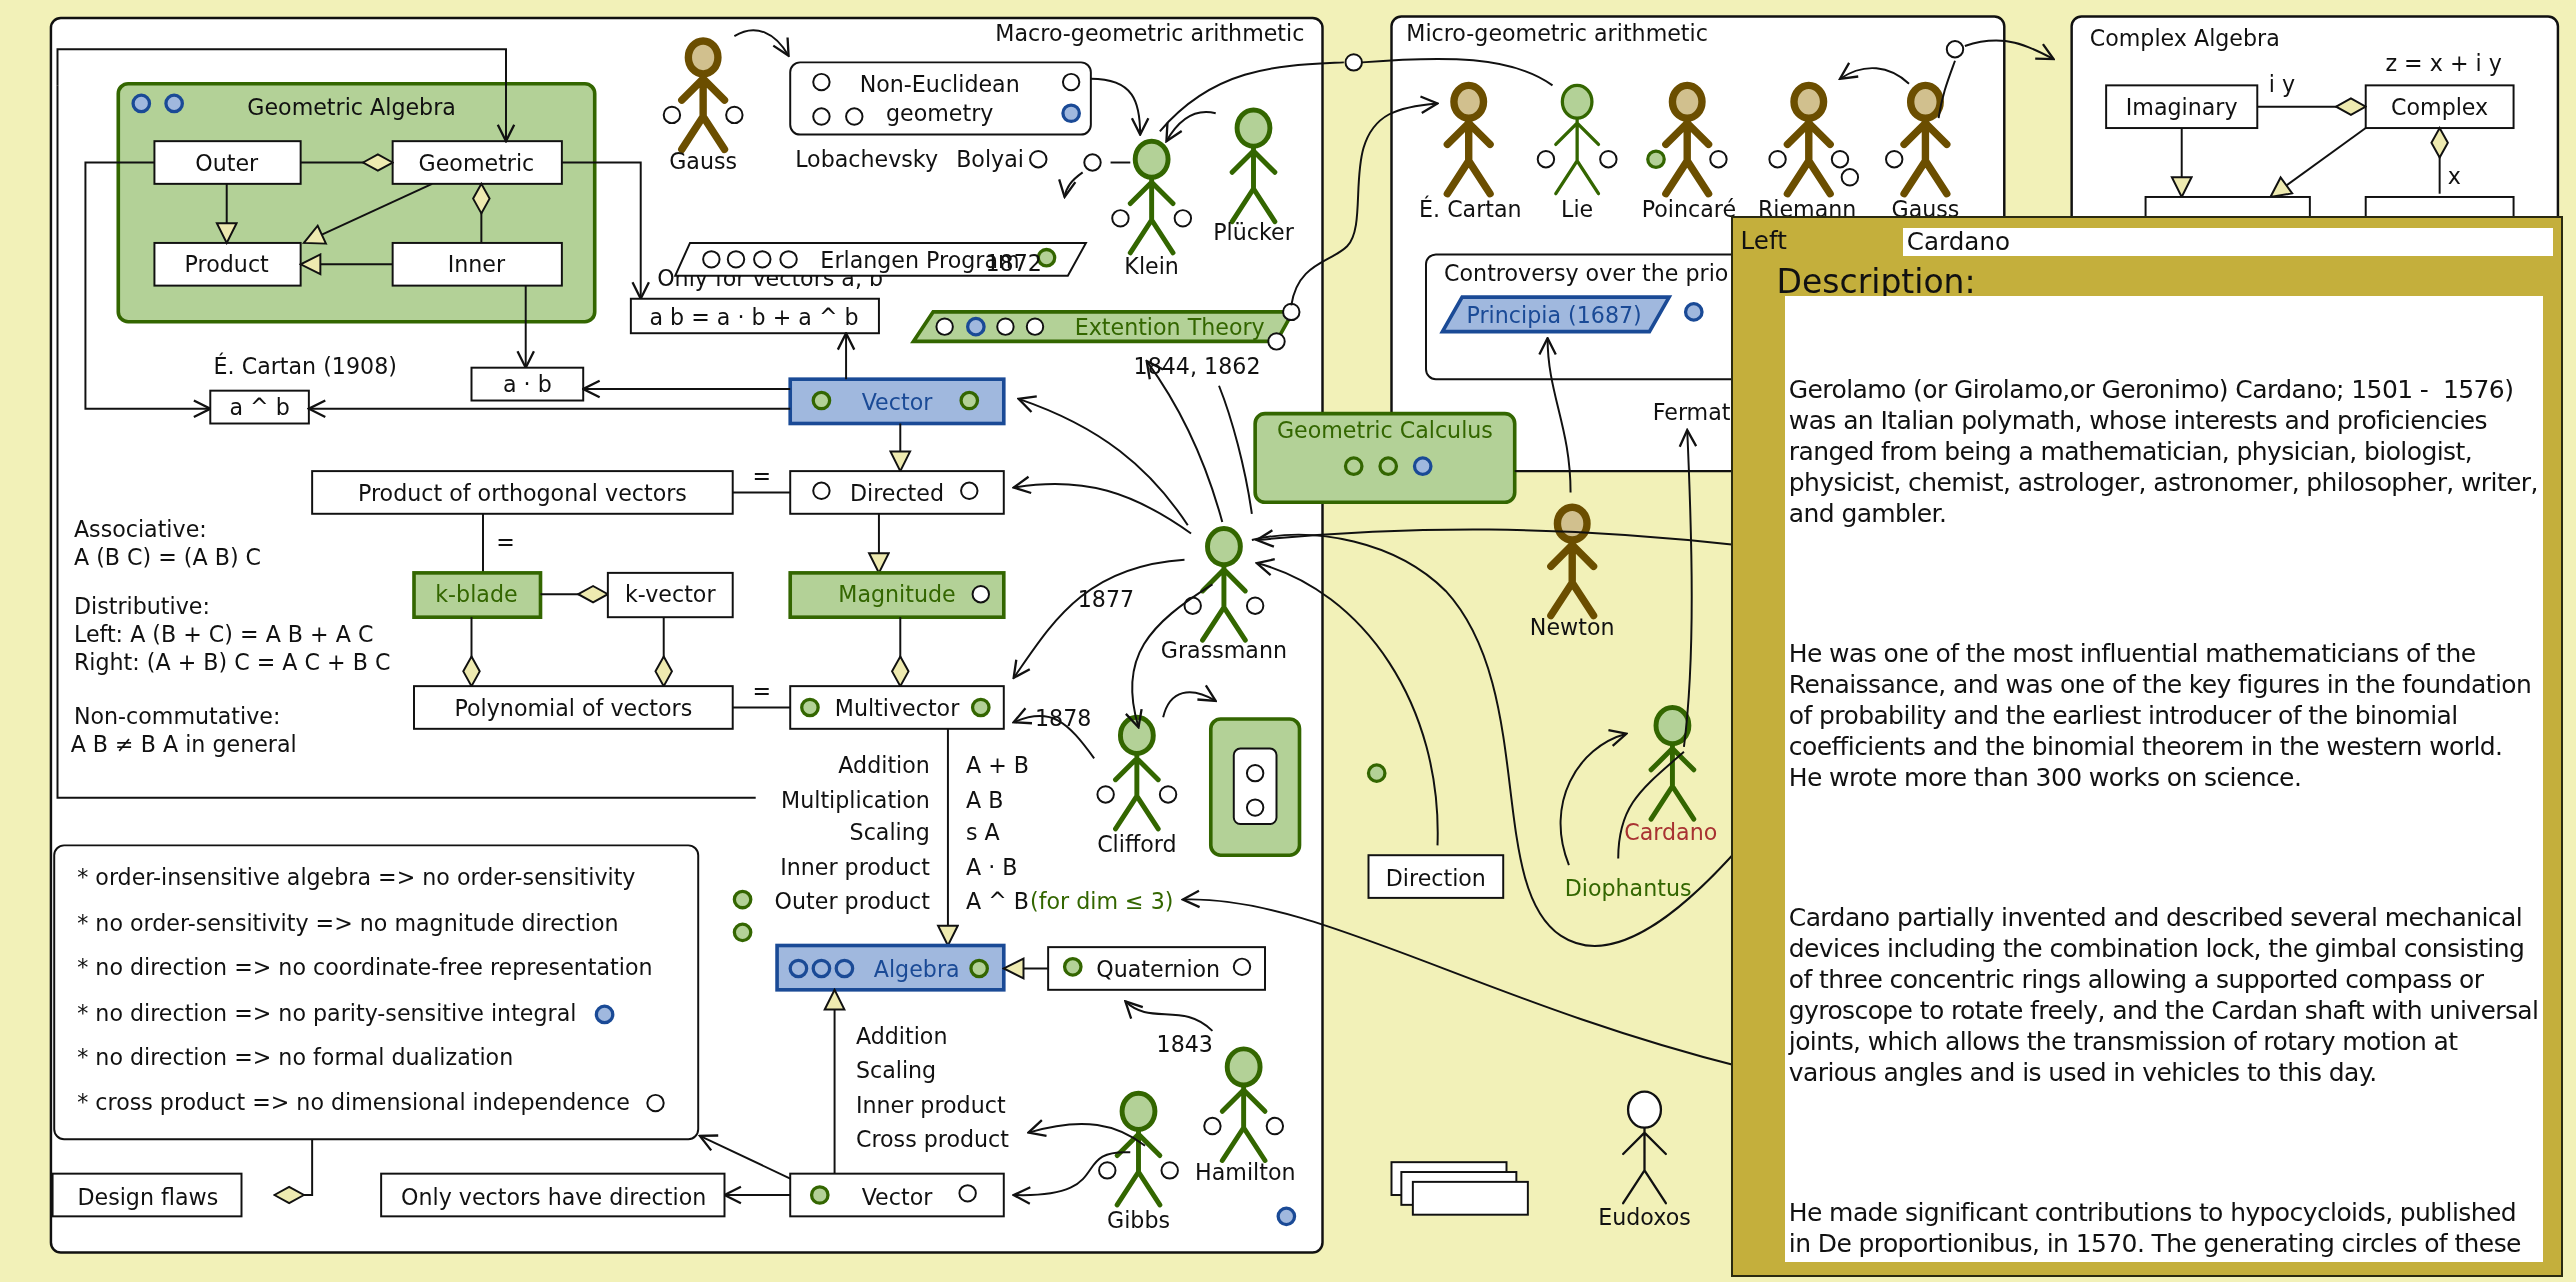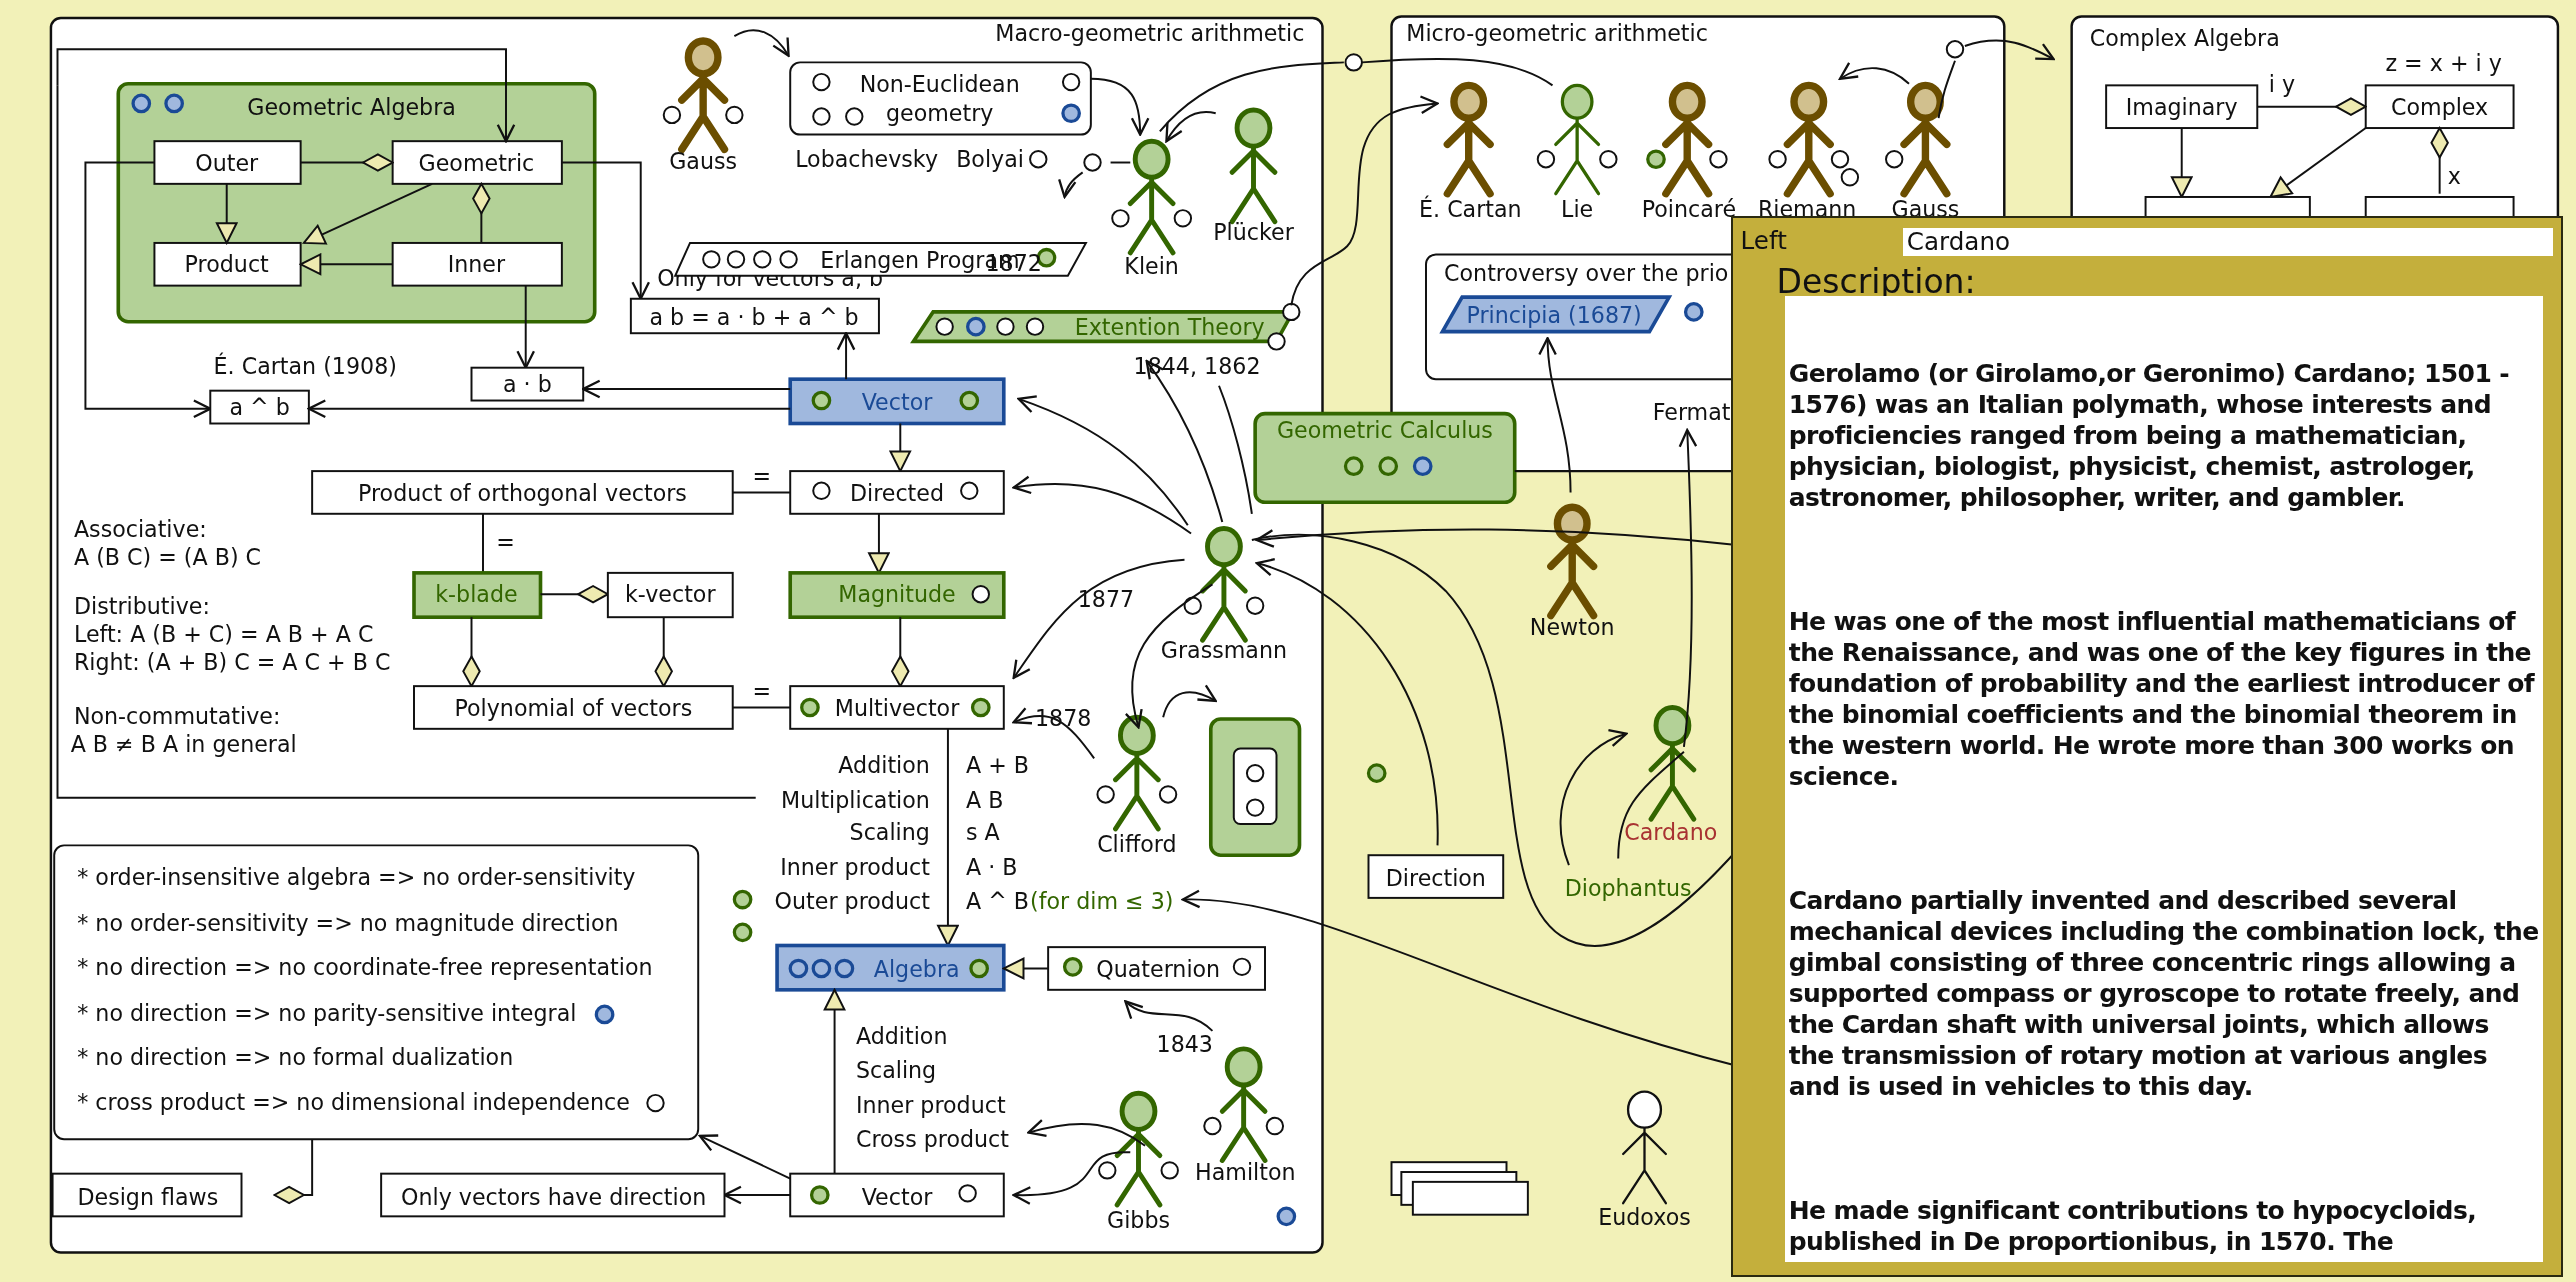--- a/index.html
+++ b/index.html
@@ -12,21 +12,21 @@
            font-family: "DejaVu Sans", sans-serif; color: #111; }
   .name-label { position: absolute; left: 7.6px; top: 7.6px; font-size: 24.6px; }
   .name-field { position: absolute; left: 170px; top: 9.5px; width: 650px; height: 28px;
                 background: #fff; border: none; font-size: 24.6px; padding: 0 3.8px; box-sizing: border-box;
                 font-family: "DejaVu Sans", sans-serif; color:#111; line-height: 28px; }
   .desc-label { position: absolute; left: 7.6px; top: 44px; font-size: 33px; margin-left: 36px; }
   .desc-field { position: absolute; left: 52px; top: 78px; width: 758px; height: 966px;
                 background: #fff; font-size: 25px; line-height: 31px; padding: 0 3.8px;
                 box-sizing: border-box; white-space: pre-wrap; overflow: hidden; color:#111;
                 font-family: "DejaVu Sans", sans-serif; letter-spacing: -0.6px; }
-  .desc-field p { margin: 0 0 31px 0; font-weight: bold; }
+  .desc-field p { margin: 16px 0 31px 0; }
 </style>
 </head>
 <body>
 
 <svg id="diagram" viewBox="0 0 1568 781" preserveAspectRatio="none" xmlns="http://www.w3.org/2000/svg">
   <defs>
     <marker id="arr" viewBox="0 0 12 12" refX="11" refY="6" markerWidth="12" markerHeight="12" orient="auto" markerUnits="userSpaceOnUse">
       <path d="M1,1 L11,6 L1,11" fill="none" stroke="#111" stroke-width="1.4"></path>
     </marker>
     <marker id="tri" viewBox="0 0 14 14" refX="13" refY="7" markerWidth="14" markerHeight="14" orient="auto" markerUnits="userSpaceOnUse">

